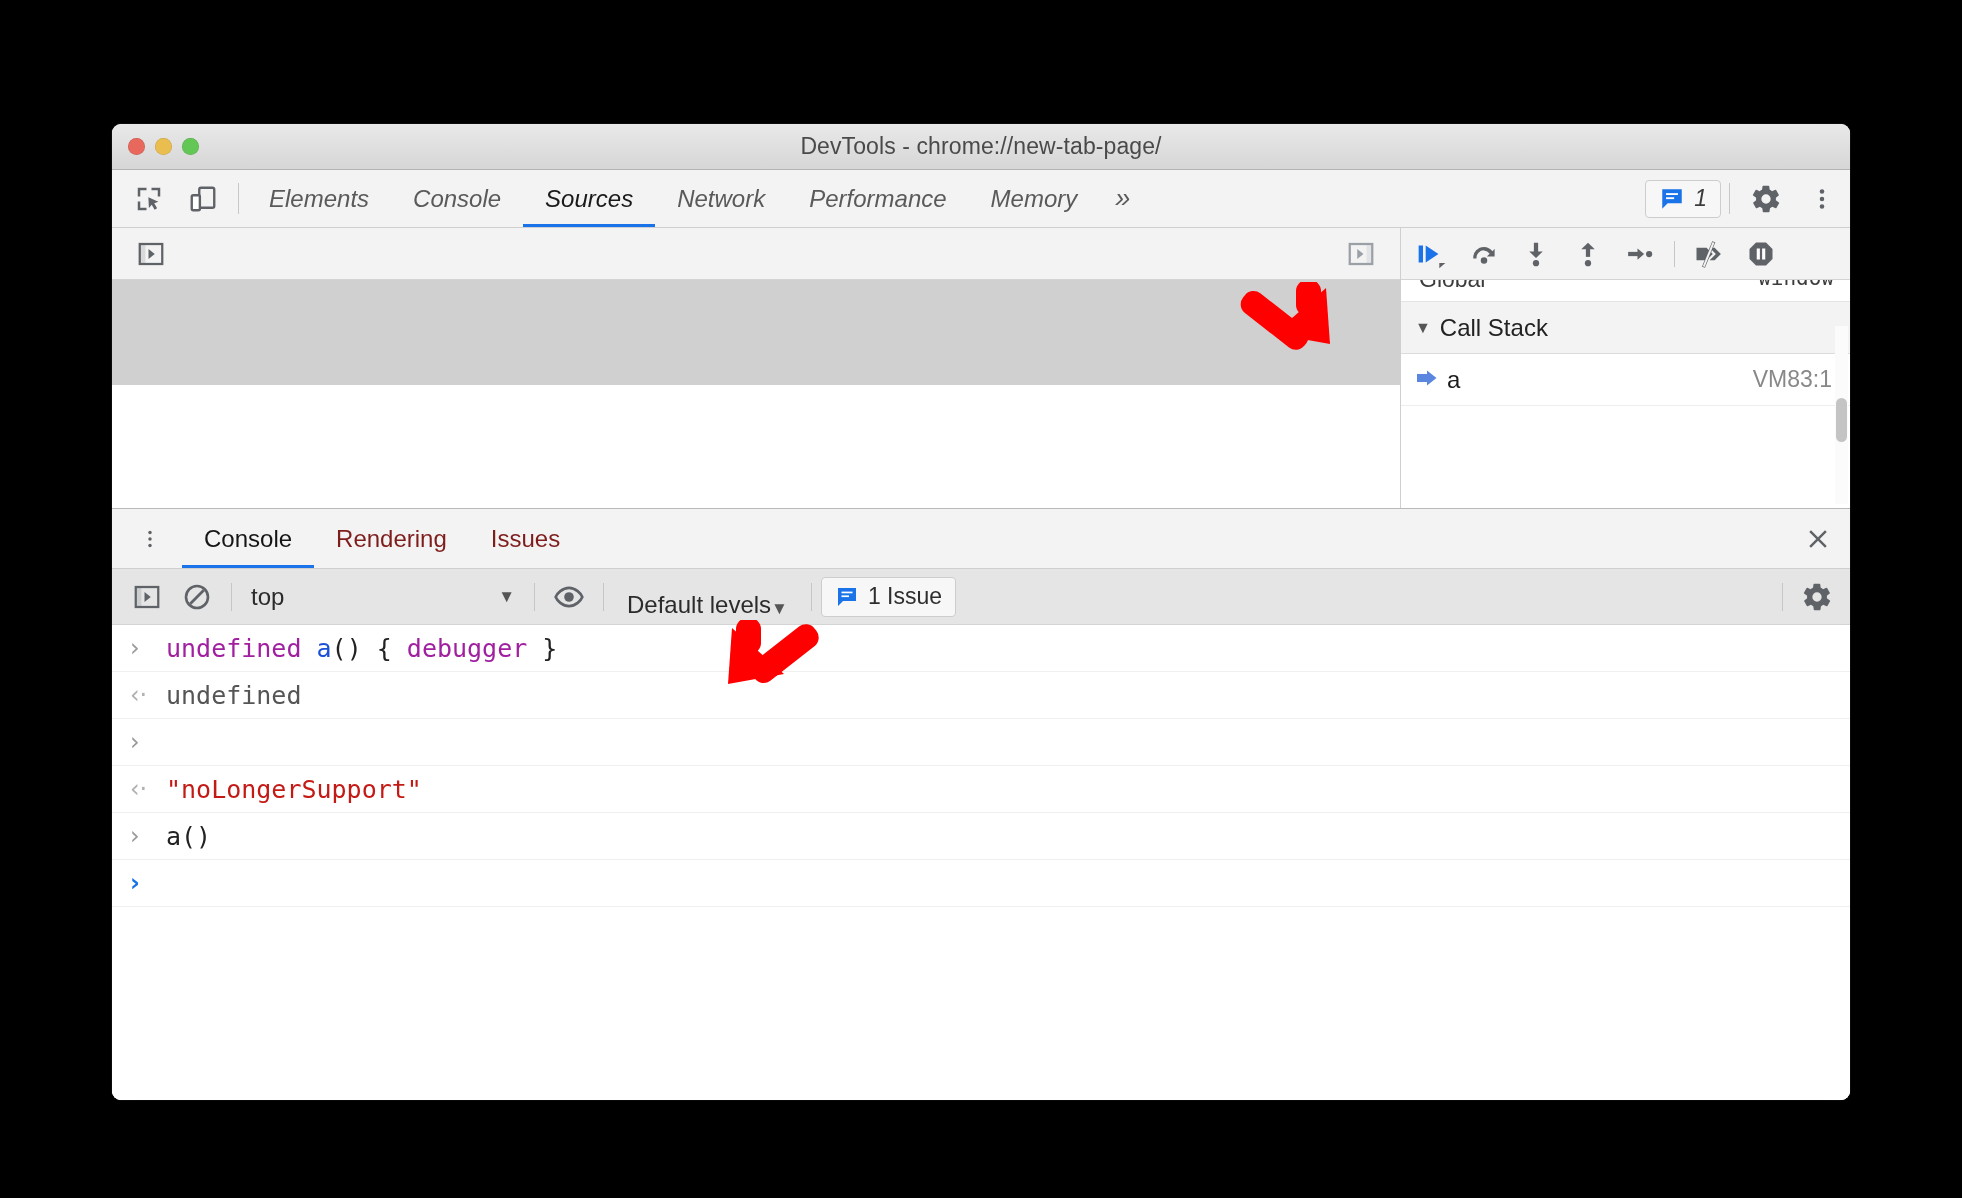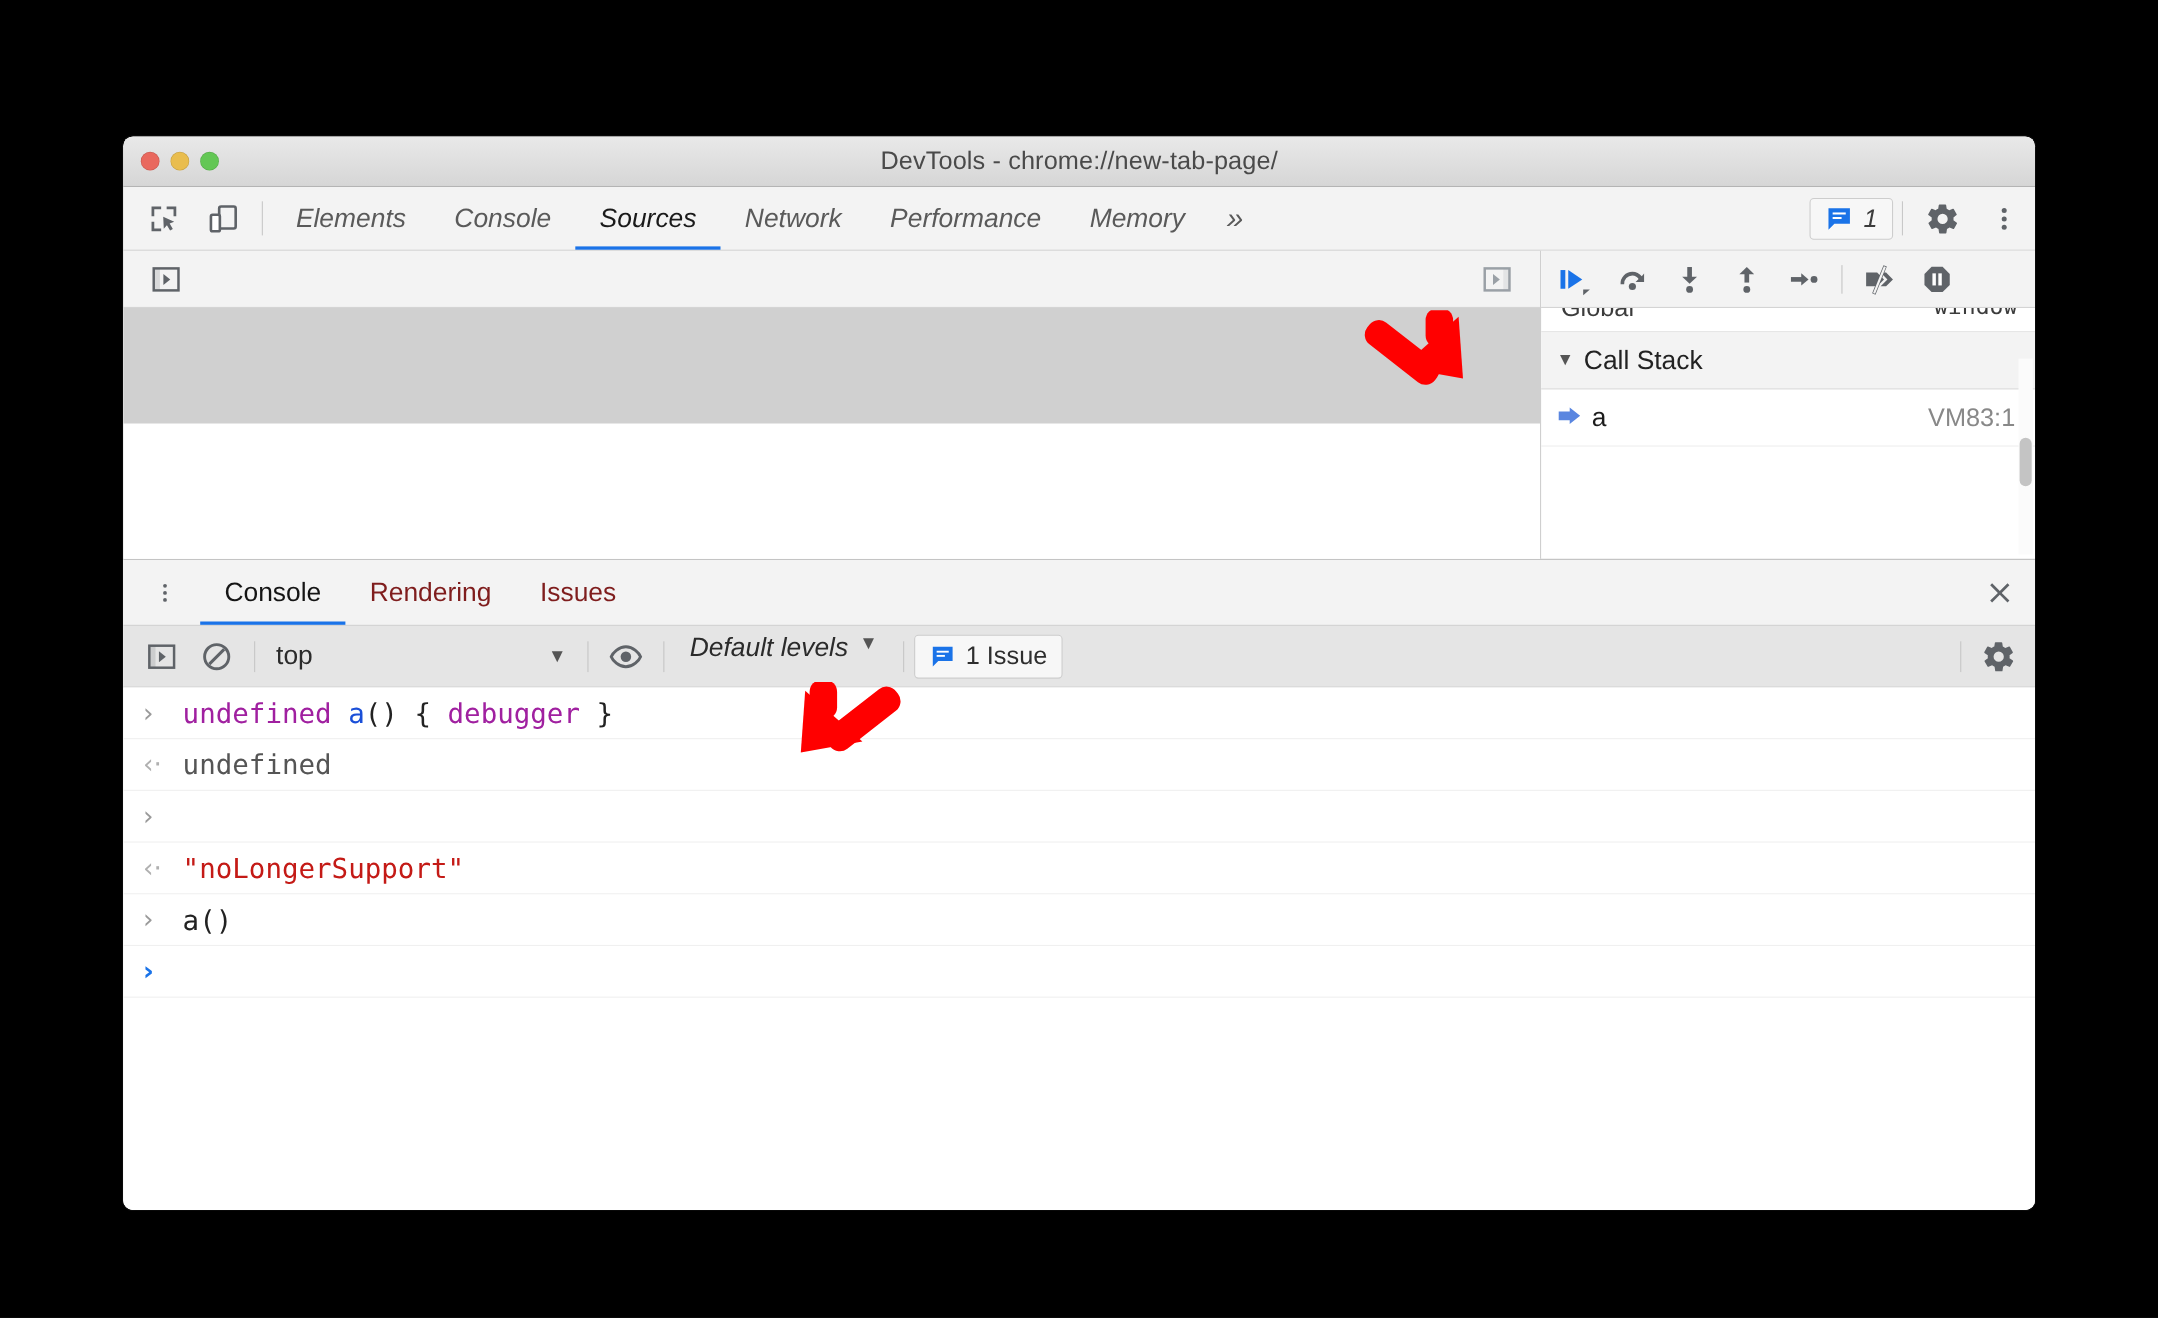--- a/index.html
+++ b/index.html
@@ -244,23 +244,23 @@
   .filter-input {
     width: 288px; height: 44px;
     border: 1px solid #bdbdbd; background: #fff;
     padding: 0 11px;
     font-size: 24px; color: #222;
     font-family: "Liberation Sans", sans-serif;
     outline: none;
   }
   .filter-input::placeholder { color: #6b6b6b; opacity: 1; }
   .levels {
-    display: flex; align-items: flex-start; gap: 10px;
+    display: flex; align-items: flex-end; 
     height: 44px; padding: 0 14px;
-    font-size: 24px; color: #2b2b2b; cursor: pointer; font-style: italic;
+    font-size: 24px; color: #2b2b2b; cursor: pointer;
   }
   .issue-chip-sm {
     display: flex; align-items: center; gap: 9px;
     height: 40px; padding: 0 13px;
     border: 1px solid #cdcdcd; border-radius: 4px;
     background: #f7f7f7;
     font-size: 23px; color: #2e2e2e; cursor: pointer;
   }
 
   .console-output {

